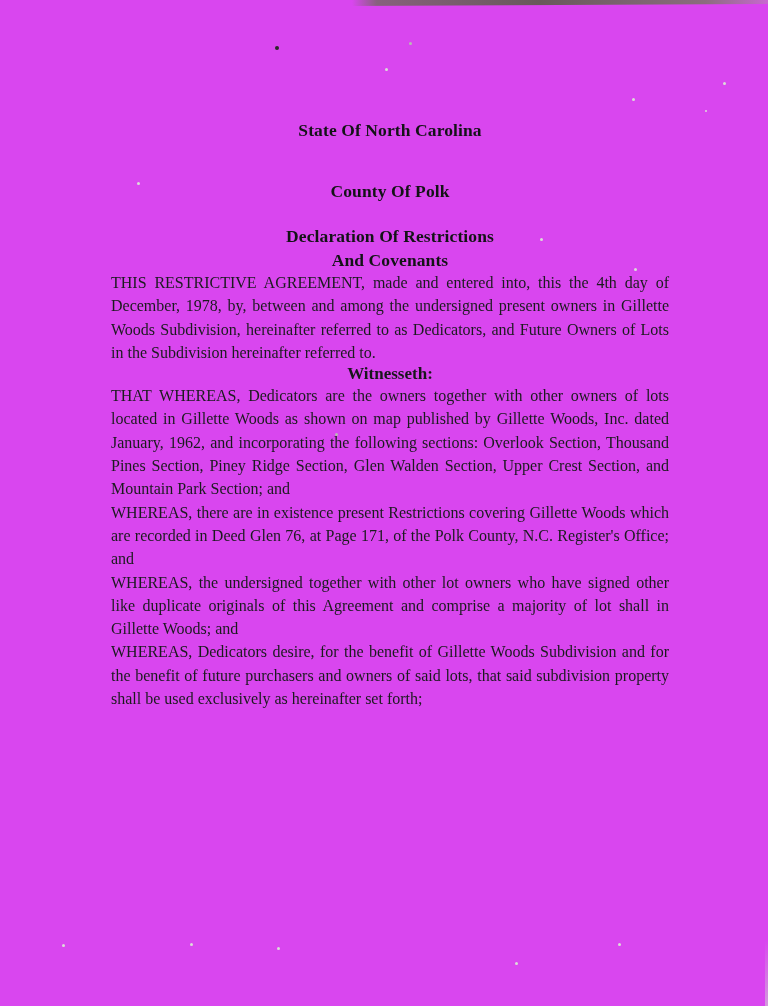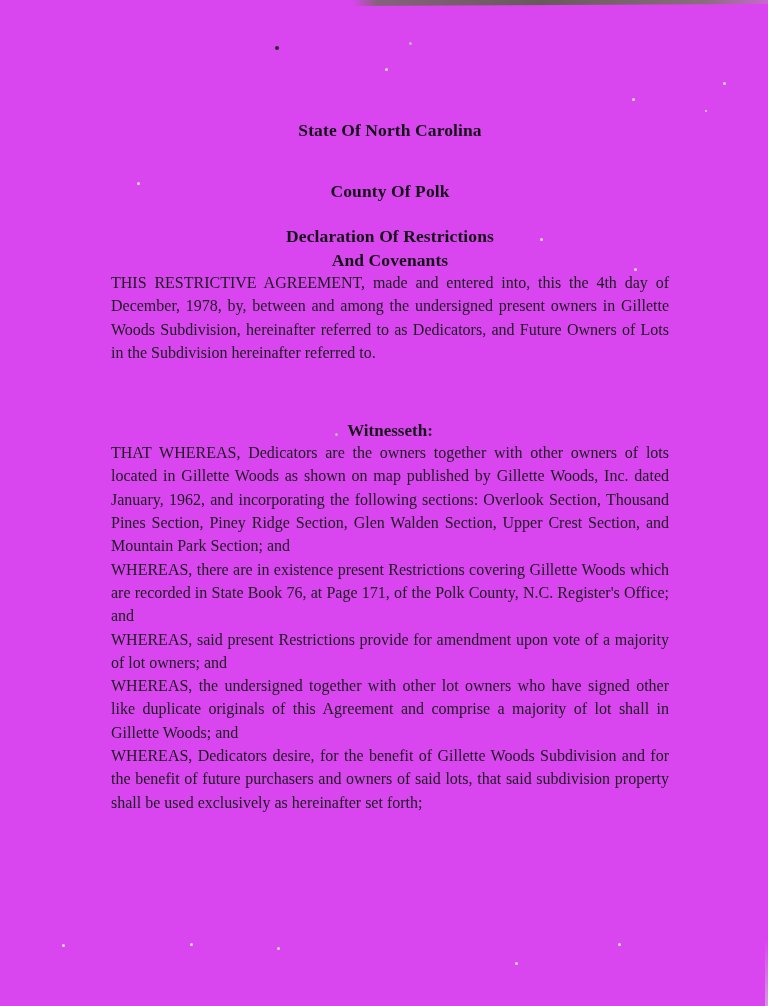--- a/index.html
+++ b/index.html
@@ -77,21 +77,20 @@
   }
   .h-state   { margin-top: 120px; }
   .h-county  { margin-top: 40px; }
   .h-decl    { margin-top: 24px; }
   .h-decl .l2 { display: block; margin-top: 3px; }
 
   .witnesseth {
     text-align: center;
     font-weight: bold;
     font-size: 17px;
-    margin-top: 57px;
   }
 
   p.body {
     font-size: 16px;
     line-height: 23.3px;
     text-align: justify;
     text-justify: inter-word;
     margin: 0;
     color: #1b1b1e;
     -webkit-font-smoothing: antialiased;
@@ -134,22 +133,21 @@
       <span class="l1">Declaration Of Restrictions</span>
       <span class="l2">And Covenants</span>
     </div>
 
     <p class="body gap-first">THIS RESTRICTIVE AGREEMENT, made and entered into, this the 4th day of December, 1978, by, between and among the undersigned present owners in Gillette Woods Subdivision, hereinafter referred to as Dedicators, and Future Owners of Lots in the Subdivision hereinafter referred to.</p>
 
     <div class="witnesseth">Witnesseth:</div>
 
     <p class="body gap-after-witnesseth">THAT WHEREAS, Dedicators are the owners together with other owners of lots located in Gillette Woods as shown on map published by Gillette Woods, Inc. dated January, 1962, and incorporating the following sections: Overlook Section, Thousand Pines Section, Piney Ridge Section, Glen Walden Section, Upper Crest Section, and Mountain Park Section; and</p>
 
-    <p class="body gap-para">WHEREAS, there are in existence present Restrictions covering Gillette Woods which are recorded in State Book 76, at Page 171, of the Polk County, N.C. Register's Office; and</p>
+    <p class="body gap-para">WHEREAS, there are in existence present Restrictions covering Gillette Woods which are recorded in Deed Glen 76, at Page 171, of the Polk County, N.C. Register's Office; and</p>
 
-    <p class="body gap-para">WHEREAS, said present Restrictions provide for amendment upon vote of a majority of lot owners; and</p>
 
     <p class="body gap-para">WHEREAS, the undersigned together with other lot owners who have signed other like duplicate originals of this Agreement and comprise a majority of lot shall in Gillette Woods; and</p>
 
     <p class="body gap-para">WHEREAS, Dedicators desire, for the benefit of Gillette Woods Subdivision and for the benefit of future purchasers and owners of said lots, that said subdivision property shall be used exclusively as hereinafter set forth;</p>
 
   </div>
 </div>
 
 </body></html>

